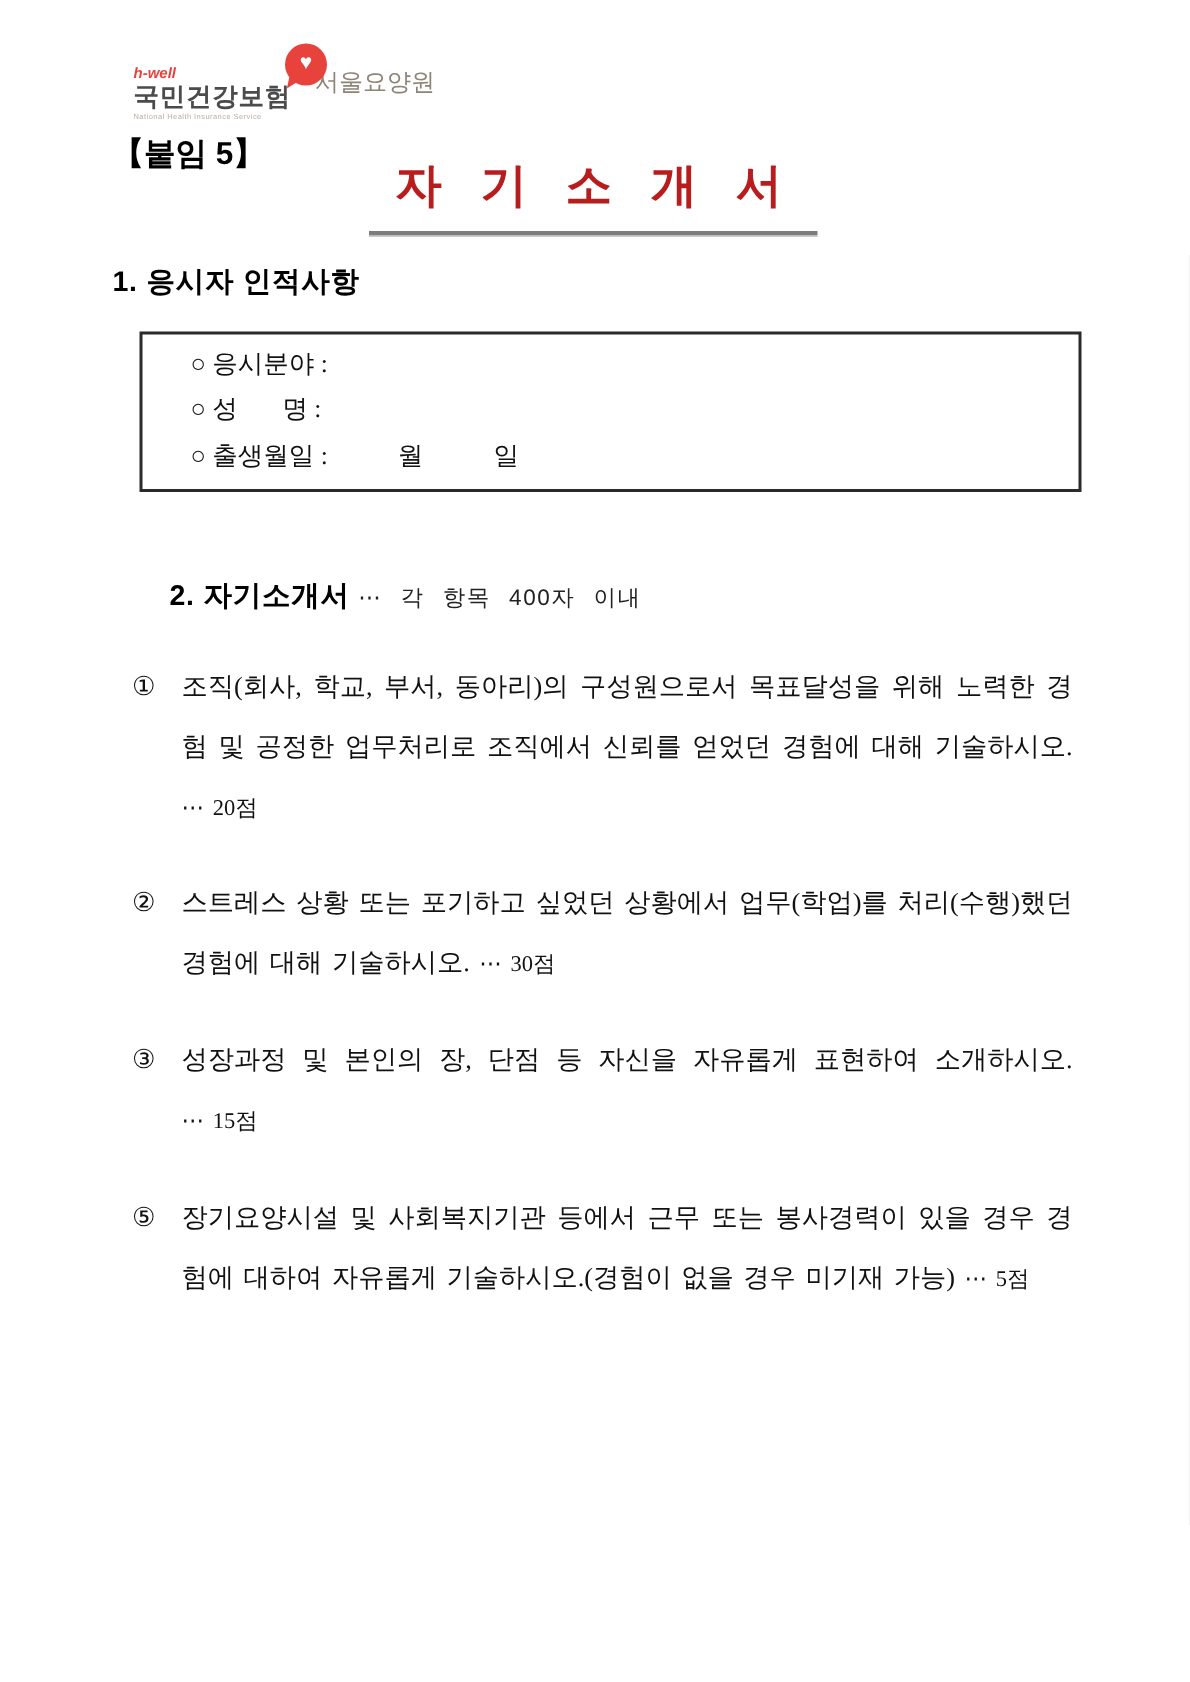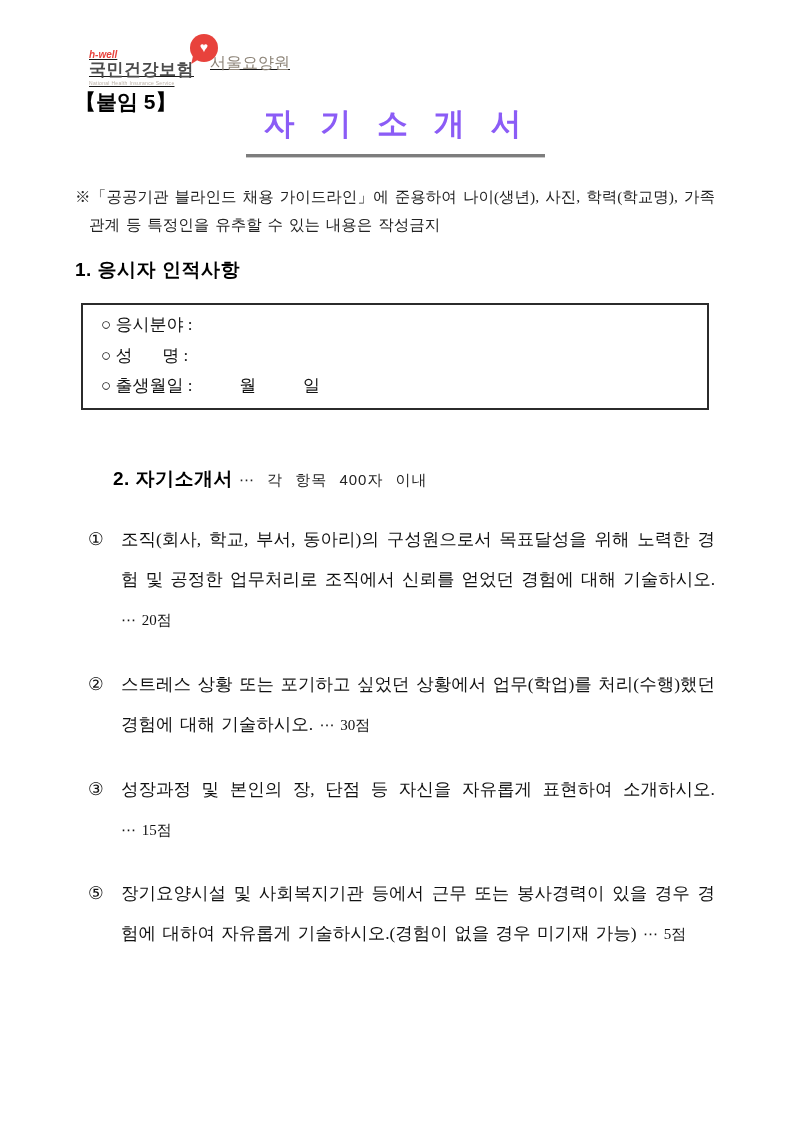--- a/index.html
+++ b/index.html
@@ -12,25 +12,24 @@
     box-sizing: border-box;
     padding: 45px 78px 20px 75px;
     color: #1a1a1a;
     font-family: "Liberation Serif", "DejaVu Serif", serif;
     overflow: hidden;
   }
 
   
   .logo-row {
     display: flex;
-    align-items: center;
+    align-items: flex-start;
     gap: 16px;
     margin-left: 14px;
     height: 46px;
-    text-decoration: underline;
   }
   .logo-left { position: relative; display: inline-block; }
   .hwell {
     font-family: "Liberation Sans", sans-serif;
     font-style: italic;
     font-weight: bold;
     font-size: 10px;
     color: #e8423c;
     line-height: 1;
   }
@@ -95,21 +94,21 @@
 
   
   .title-wrap { text-align: center; margin-top: 12px; }
   .doc-title {
     display: inline-block;
     margin: 0;
     font-family: "Liberation Serif", "DejaVu Serif", serif;
     font-weight: bold;
     font-size: 31px;
     letter-spacing: 9px;
-    color: #8b5cf6;
+    color: #b91c1c;
     padding: 0 14px 9px 18px;
     border-bottom: 3px solid #7d7d7d;
     box-shadow: 0 1px 0 #c9c9c9;
   }
 
   
   .notice {
     margin: 26px 0 0 0;
     font-size: 15.5px;
     line-height: 1.82;
@@ -133,25 +132,25 @@
     font-weight: normal;
     font-size: 15px;
     letter-spacing: 1px;
     word-spacing: 7px;
     color: #222;
   }
   .sec2 { margin-top: 56px; margin-left: 38px; }
 
   
   .info-box {
-    margin: 20px 0 0 6px;
+    margin: 20px 0 0 18px;
     width: 628px;
     box-sizing: border-box;
     border: 2px solid #2b2b2b;
-    padding: 5px 18px 7px 18px;
+    padding: 5px 18px 7px 32px;
   }
   .info-row {
     font-size: 17px;
     line-height: 1.78;
     white-space: pre;
     color: #111;
   }
 
   
   .qa-list { margin: 28px 0 0 0; padding: 0; list-style: none; }
@@ -185,21 +184,20 @@
     </div>
     <div class="site-name">서울요양원</div>
   </header>
 
   <div class="attachment">【붙임 5】</div>
 
   <div class="title-wrap">
     <h1 class="doc-title">자 기 소 개 서</h1>
   </div>
 
-  <p class="notice"><span>※</span><span>「공공기관 블라인드 채용 가이드라인」에 준용하여 나이(생년), 사진, 학력(학교명), 가족관계 등 특정인을 유추할 수 있는 내용은 작성금지</span></p>
 
   <h2 class="sec-heading">1. 응시자 인적사항</h2>
 
   <div class="info-box">
     <div class="info-row">○ 응시분야 : </div>
     <div class="info-row">○ 성       명 : </div>
     <div class="info-row">○ 출생월일 :           월           일</div>
   </div>
 
   <h2 class="sec-heading sec2">

